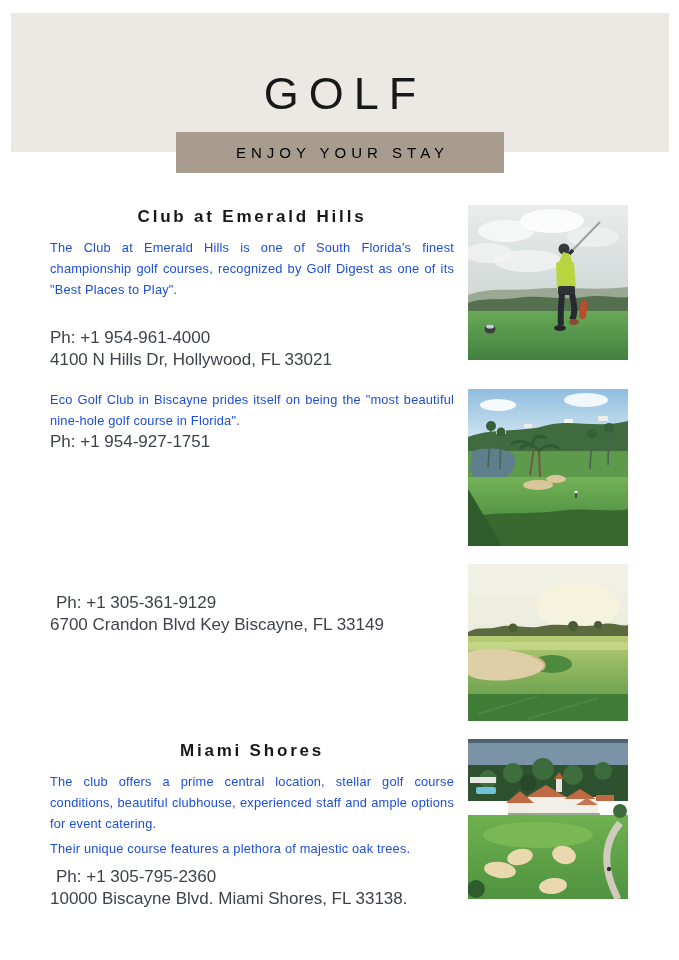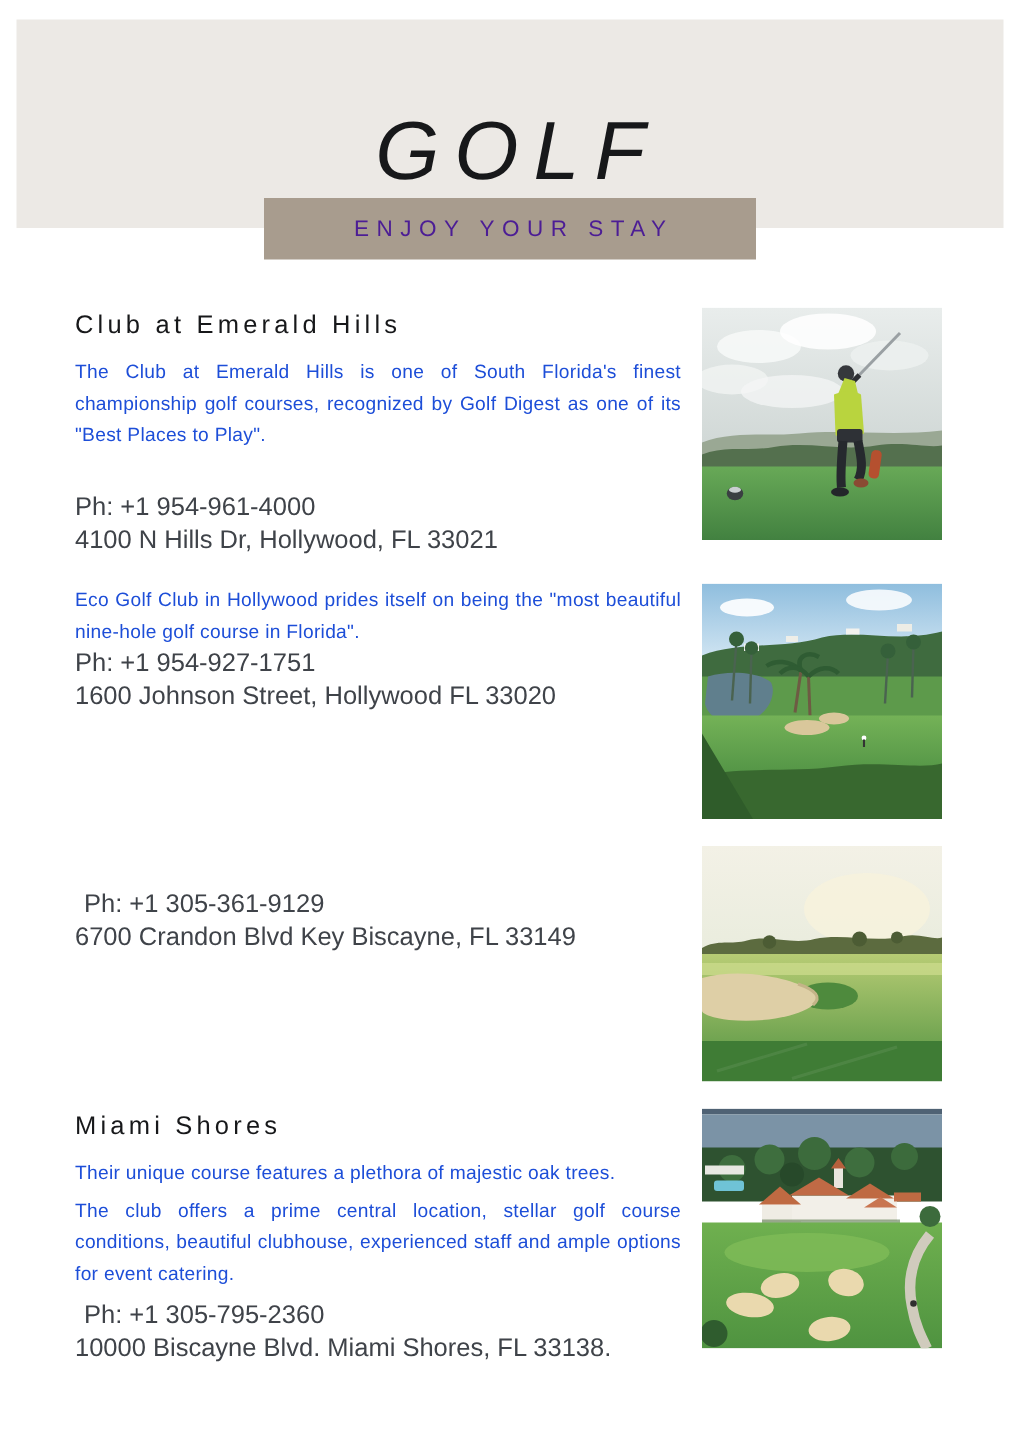--- a/index.html
+++ b/index.html
@@ -16,63 +16,62 @@
   
   .hero {
     margin: 13px 10px 0 11px;
     height: 139px;
     background: #ece9e5;
     position: relative;
   }
   .hero-title {
     text-align: center;
     padding-top: 55px;
-    font-size: 55px;
+    font-size: 45px;
     font-weight: 500;
     letter-spacing: 10px;
     padding-left: 10px; 
     color: #17181a;
     font-family: "Liberation Sans", sans-serif;
-    font-style: italic;
   }
   .ribbon {
     position: absolute;
     left: 50%;
     bottom: -21px;
     transform: translateX(-50%);
     width: 328px;
     height: 41px;
     background: #a89c8e;
     display: flex;
     align-items: center;
     justify-content: center;
   }
   .ribbon span {
-    color: #4c1d95;
+    color: #000000;
     font-size: 15px;
     letter-spacing: 5px;
     padding-left: 5px;
     font-weight: 400;
   }
 
   
   main { padding-top: 53px; }
   .club {
     display: flex;
     align-items: flex-start;
     padding: 0 51px 0 50px;
     gap: 14px;
   }
   .club + .club { margin-top: 18px; }
   .club-text { flex: 1; min-width: 0; }
   .club-name {
     font-size: 17px;
-    font-weight: 400;
+    font-weight: 700;
     letter-spacing: 2.8px;
-    text-align: left;
+    text-align: center;
     color: #17181a;
     margin: 2px 0 10px 0;
     white-space: nowrap;
   }
   .desc {
     font-size: 12.8px;
     line-height: 21px;
     text-align: justify;
     color: #1d4ed8;
     letter-spacing: 0.2px;
@@ -162,24 +161,23 @@
             <ellipse cx="92" cy="123" rx="6" ry="3" fill="#23262a"></ellipse>
             <ellipse cx="106" cy="117" rx="5" ry="3" fill="#8a4a33"></ellipse>
             <rect x="112" y="95" width="7" height="19" rx="3" fill="#b5502f" transform="rotate(8 115 104)"></rect>
           </g>
         </svg>
       </figure>
     </section>
 
     <section class="club s2">
       <div class="club-text">
-        <p class="desc">Eco Golf Club in Hollywood prides itself on being the "most beautiful nine-hole golf course in Florida".</p>
+        <p class="desc">Eco Golf Club in Biscayne prides itself on being the "most beautiful nine-hole golf course in Florida".</p>
         <div class="contact">
           <span class="ph">Ph: +1 954-927-1751</span>
-          <span class="addr">1600 Johnson Street, Hollywood FL 33020</span>
         </div>
       </div>
       <figure class="club-photo">
         <svg viewBox="0 0 160 157" width="160" height="157">
           <defs>
             <linearGradient id="sky2" x1="0" y1="0" x2="0" y2="1">
               <stop offset="0" stop-color="#8fbede"></stop>
                 <stop offset="1" stop-color="#ddecf6"></stop>
             </linearGradient>
             <linearGradient id="grass2" x1="0" y1="0" x2="0" y2="1">
@@ -261,22 +259,22 @@
           <rect x="0" y="130" width="160" height="27" fill="#3f7c35"></rect>
           <line x1="10" y1="150" x2="70" y2="132" stroke="#ffffff" stroke-width="2" opacity="0.07"></line>
           <line x1="60" y1="155" x2="130" y2="134" stroke="#ffffff" stroke-width="2" opacity="0.07"></line>
         </svg>
       </figure>
     </section>
 
     <section class="club s4">
       <div class="club-text">
         <h2 class="club-name">Miami Shores</h2>
+        <p class="desc">The club offers a prime central location, stellar golf course conditions, beautiful clubhouse, experienced staff and ample options for event catering.</p>
         <p class="desc">Their unique course features a plethora of majestic oak trees.</p>
-        <p class="desc">The club offers a prime central location, stellar golf course conditions, beautiful clubhouse, experienced staff and ample options for event catering.</p>
         <div class="contact">
           <span class="ph">Ph: +1 305-795-2360</span>
           <span class="addr">10000 Biscayne Blvd. Miami Shores, FL 33138.</span>
         </div>
       </div>
       <figure class="club-photo">
         <svg viewBox="0 0 160 160" width="160" height="160">
           <defs>
             <linearGradient id="grass4" x1="0" y1="0" x2="0" y2="1">
               <stop offset="0" stop-color="#6fb04f"></stop>

